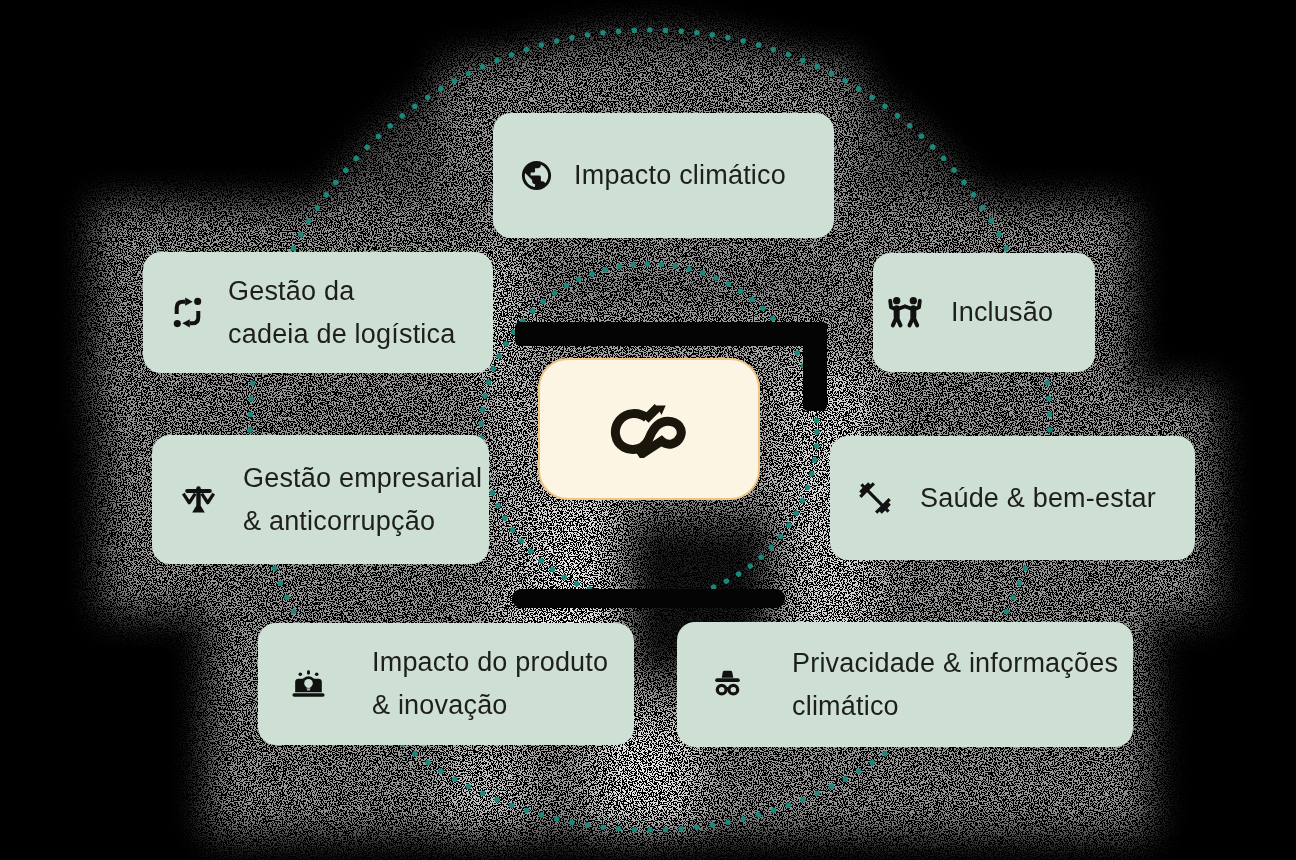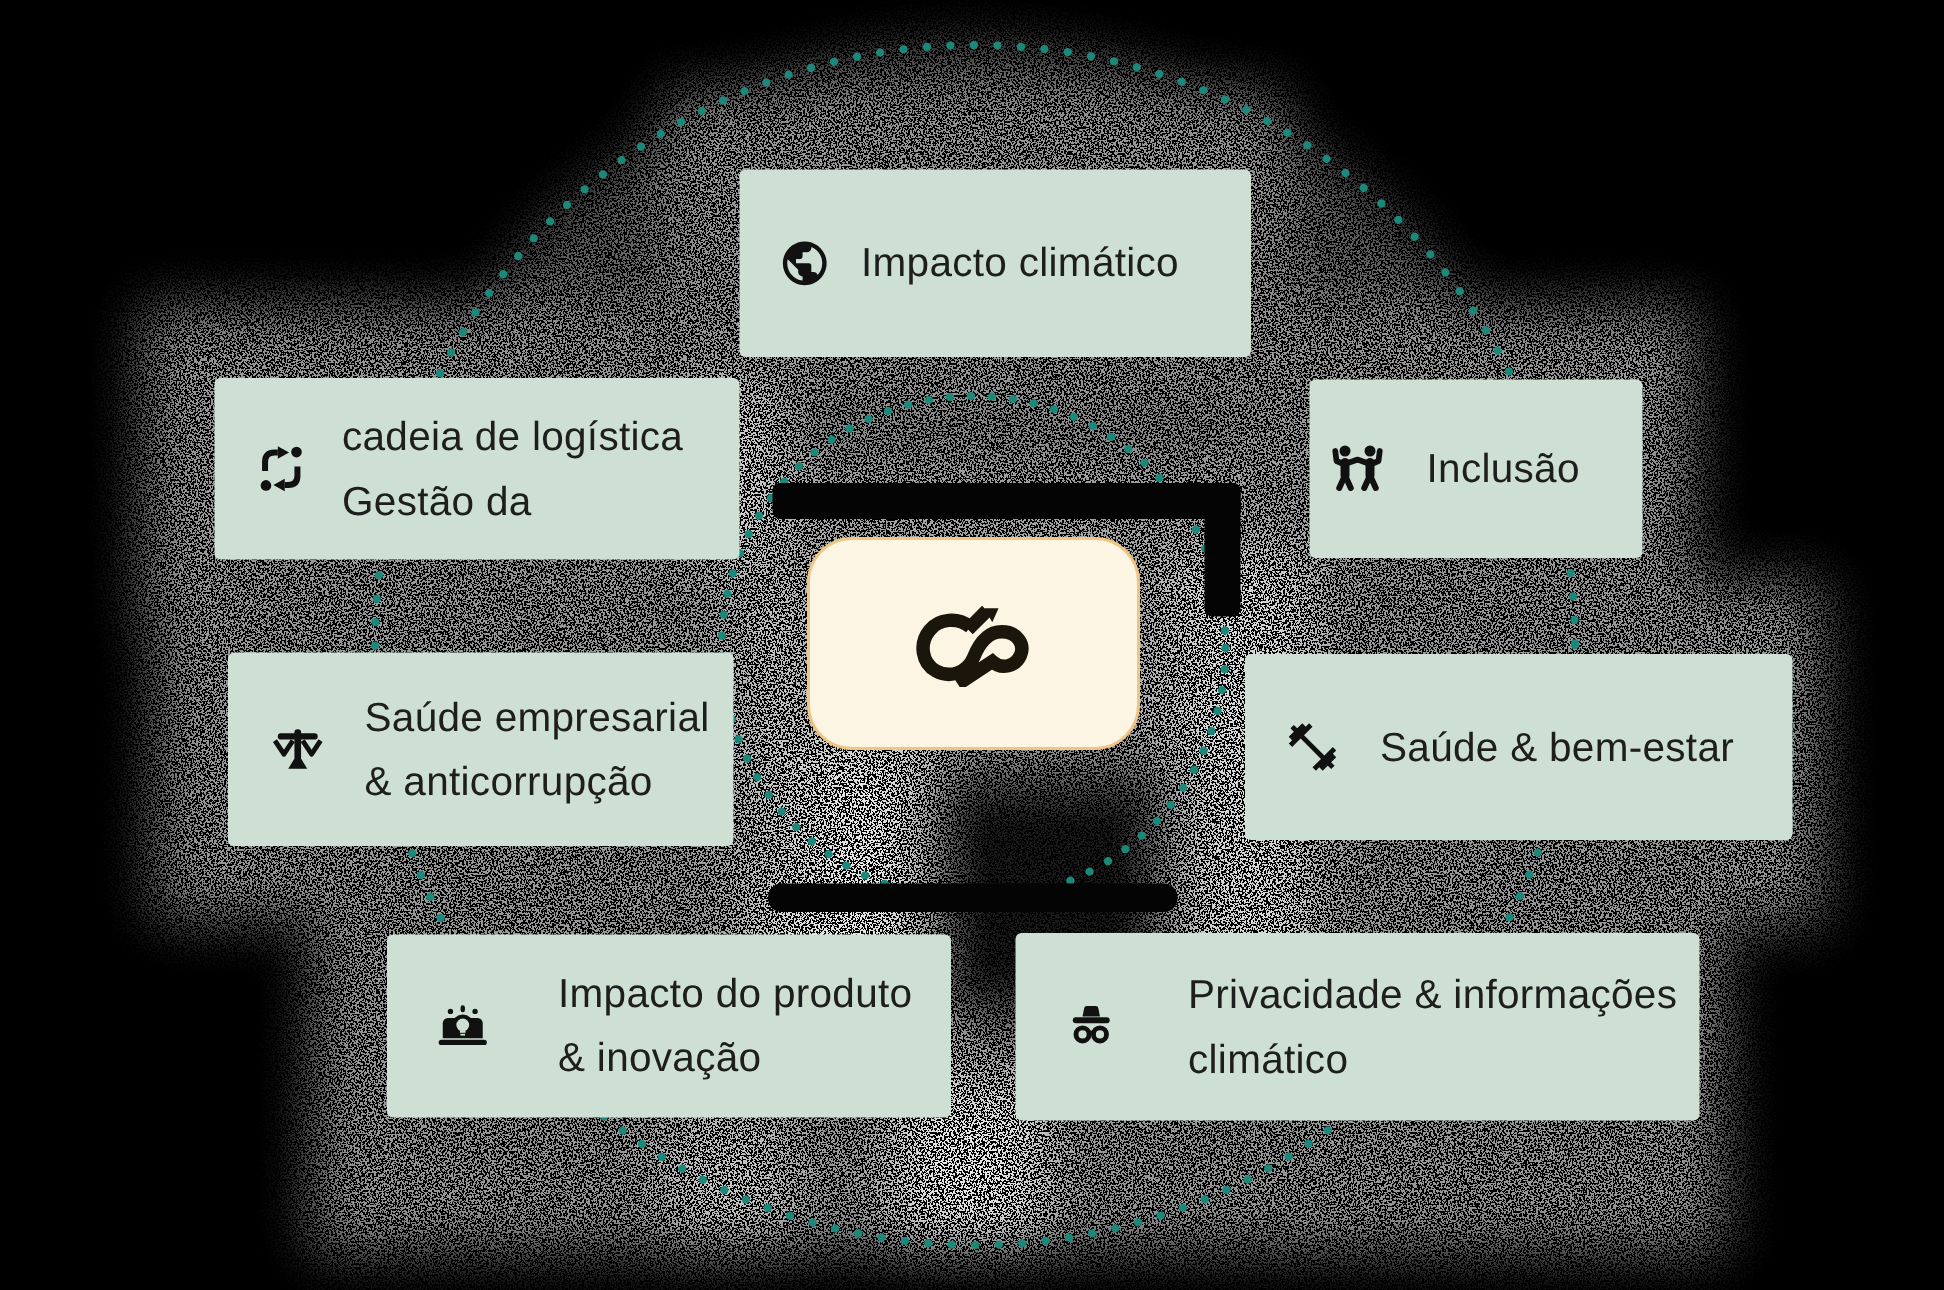--- a/index.html
+++ b/index.html
@@ -1,20 +1,20 @@
 <!DOCTYPE html>
 <html><head>
 <meta charset="utf-8">
 <style>
   html,body{margin:0;padding:0;background:#000;}
   #stage{position:relative;width:1296px;height:860px;background:#000;overflow:hidden;
          font-family:"Liberation Sans",sans-serif;}
   .layer{position:absolute;inset:0;width:1296px;height:860px;}
   .card{position:absolute;display:flex;align-items:center;background:#cee0d4;
-        border-radius:4px;color:#1e1e1c;}
+        border-radius:18px;color:#1e1e1c;}
   .card .txt{font-size:27px;line-height:43px;font-weight:500;letter-spacing:.2px;}
   .card .txt span{display:block;white-space:nowrap;}
   .icon{flex:0 0 auto;display:flex;align-items:center;justify-content:center;}
   .bar{position:absolute;background:#040404;}
   #center-card{position:absolute;left:538px;top:358px;width:222px;height:142px;
         background:#fdf5e3;border:2px solid #efc584;border-radius:30px;box-sizing:border-box;
         display:flex;align-items:center;justify-content:center;}
 </style>
 </head>
 <body>
@@ -86,22 +86,22 @@
         </g>
         <g fill="#111">
           <path d="M10.5 2.3 L15.4 5 L10.5 7.7 Z"></path>
           <path d="M13.5 16.3 L8.6 19 L13.5 21.7 Z"></path>
           <circle cx="18.6" cy="4.8" r="2.3"></circle>
           <circle cx="5.4" cy="19.2" r="2.3"></circle>
         </g>
       </svg>
     </span>
     <div class="txt">
+      <span>Gestão da</span>
       <span>cadeia de logística</span>
-      <span>Gestão da</span>
     </div>
   </div>
 
   <div class="card" style="left:873px;top:253px;width:210px;height:119px;padding-left:12px;gap:26px;">
     <span class="icon">
       <svg width="40" height="40" viewBox="0 0 24 24">
         <g fill="#111">
           <circle cx="7" cy="4.6" r="2.2"></circle>
           <circle cx="17" cy="4.6" r="2.2"></circle>
         </g>
@@ -130,21 +130,21 @@
           <rect x="4.2" y="5.8" width="15.6" height="2.4" rx="1.2"></rect>
           <path d="M8.3 19.6 L15.7 19.6 L13.4 15.8 L10.6 15.8 Z"></path>
         </g>
         <g fill="none" stroke="#111" stroke-width="1.9" stroke-linejoin="round">
           <path d="M3.1 8.6 L6.6 13.9 L10.1 8.6"></path>
           <path d="M13.9 8.6 L17.4 13.9 L20.9 8.6"></path>
         </g>
       </svg>
     </span>
     <div class="txt">
-      <span>Saúde empresarial</span>
+      <span>Gestão empresarial</span>
       <span>&amp; anticorrupção</span>
     </div>
   </div>
 
   <div class="card" style="left:830px;top:436px;width:339px;height:124px;padding-left:26px;gap:26px;">
     <span class="icon">
       <svg width="38" height="38" viewBox="0 0 24 24" fill="#111">
         <path d="M20.57 14.86L22 13.43 20.57 12 17 15.57 8.43 7 12 3.43 10.57 2 9.14 3.43 7.71 2 5.57 4.14 4.14 2.71 2.71 4.14l1.43 1.43L2 7.71l1.43 1.43L2 10.57 3.43 12 7 8.43 15.57 17 12 20.57 13.43 22l1.43-1.43L16.29 22l2.14-2.14 1.43 1.43 1.43-1.43-1.43-1.43L22 16.29l-1.43-1.43z"></path>
       </svg>
     </span>

